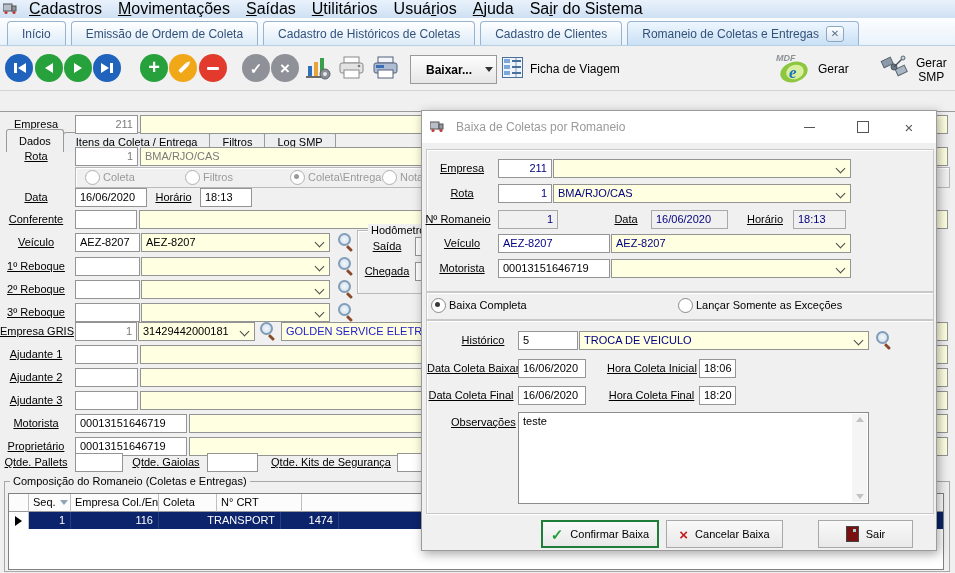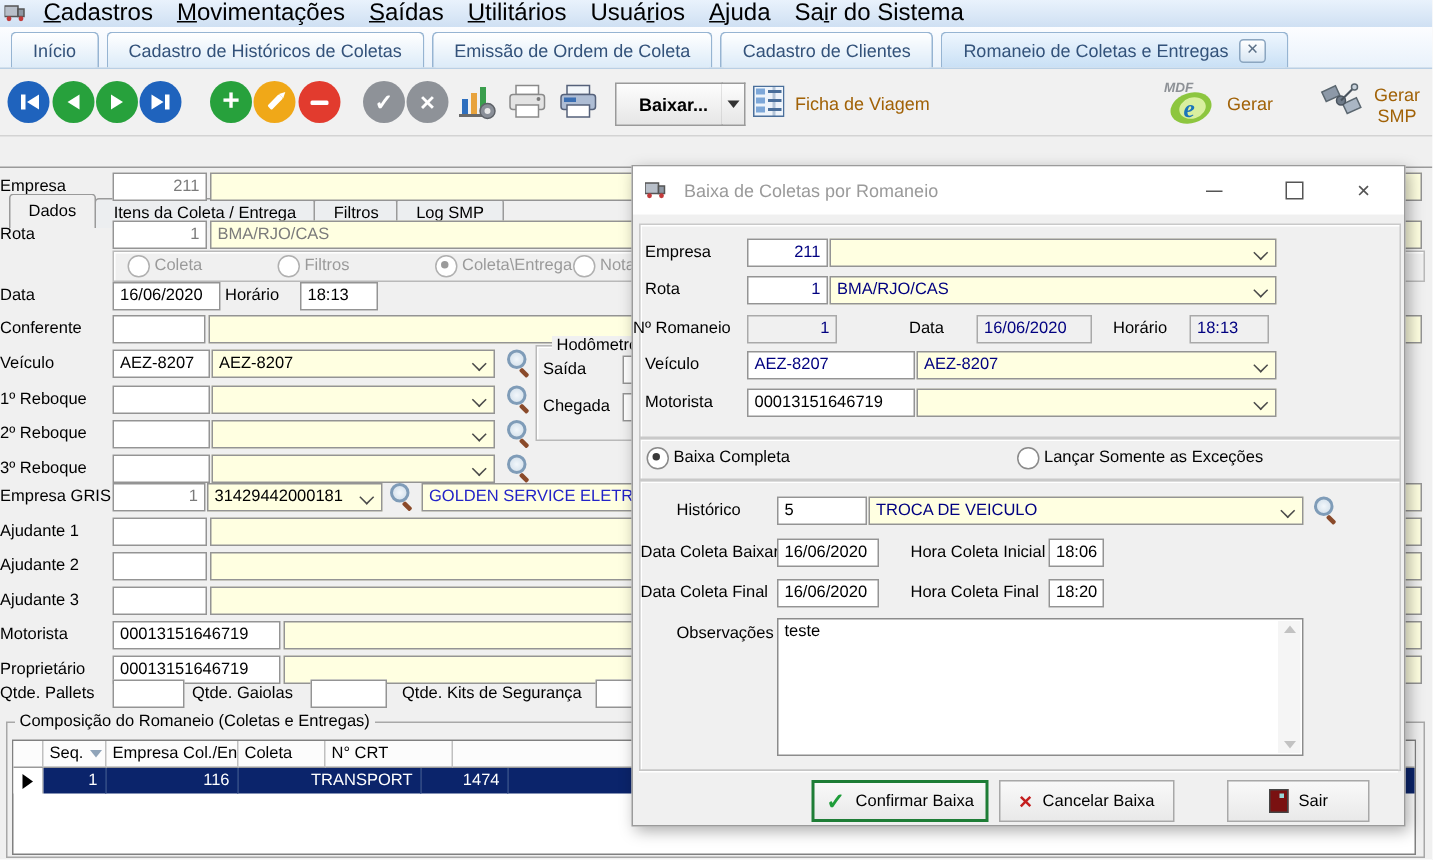--- a/index.html
+++ b/index.html
@@ -37,29 +37,29 @@
   .pencil{transform:rotate(-45deg);display:flex;align-items:center;}
   .pb{width:11px;height:4px;background:#fff;border-radius:1px;position:relative;}
   .pb::after{content:"";position:absolute;right:-4px;top:0;border-top:2px solid transparent;
              border-bottom:2px solid transparent;border-left:4px solid #fff;}
   .push{position:absolute;top:8px;height:29px;background:linear-gradient(#fdfdfd,#e6e6e6);
         border:1px solid #9a9a9a;display:flex;align-items:center;gap:6px;padding:0 9px;
         font-size:12px;font-weight:bold;box-sizing:border-box;}
   .pusharrow{position:absolute;top:8px;width:16px;height:29px;border:1px solid #9a9a9a;border-left:none;
              background:linear-gradient(#fdfdfd,#e6e6e6);display:flex;align-items:center;justify-content:center;box-sizing:border-box;}
   .dn{width:0;height:0;border-left:4px solid transparent;border-right:4px solid transparent;border-top:5px solid #333;}
-  .tlabel{position:absolute;font-size:12px;color:#a16207;white-space:nowrap;}
+  .tlabel{position:absolute;font-size:12px;color:#000000;white-space:nowrap;}
   
   .subtabs{position:absolute;left:6px;top:90px;display:flex;align-items:flex-end;height:22px;margin-top:40px;}
   .subtab{height:19px;line-height:19px;padding:0 12px;border:1px solid #9a9a9a;border-bottom:none;
           border-radius:3px 3px 0 0;background:#eceef0;margin-right:-1px;white-space:nowrap;}
   .subtab.active{height:22px;line-height:22px;background:#f0f0f0;position:relative;z-index:2;}
   .subtabline{position:absolute;left:0;top:111px;width:955px;border-top:1px solid #9a9a9a;}
   
-  .lbl{position:absolute;text-align:left;line-height:19px;white-space:nowrap;}
+  .lbl{position:absolute;text-align:center;line-height:19px;white-space:nowrap;text-decoration:underline;}
   .fld{position:absolute;height:19px;line-height:17px;background:#fff;border:1px solid #949494;
        box-sizing:border-box;padding:0 4px;white-space:nowrap;overflow:hidden;}
   .yellow{background:#ffffe1;}
   .right{text-align:right;}
   .navy{color:#000080;} .grayv{color:#7b7b7b;} .bluev{color:#2323c8;}
   .dfld{background:#f0f0f0;color:#000080;border:1px solid #a9a9a9;}
   .combo{padding-right:18px;}
   .chev{position:absolute;right:6px;top:5px;width:6px;height:6px;
         border-right:1.5px solid #4a4a4a;border-bottom:1.5px solid #4a4a4a;transform:rotate(45deg);}
   .mag{position:absolute;width:19px;height:19px;}
@@ -130,24 +130,24 @@
     <span class="menu-item">Usuá<u>r</u>ios</span>
     <span class="menu-item"><u>A</u>juda</span>
     <span class="menu-item">Sa<u>i</u>r do Sistema</span>
   </div>
 
   <div class="tabstrip">
     <div class="tab">
         <span>Início</span>
       </div>
     <div class="tab">
+        <span>Emissão de Ordem de Coleta</span>
+      </div>
+    <div class="tab">
         <span>Cadastro de Históricos de Coletas</span>
-      </div>
-    <div class="tab">
-        <span>Emissão de Ordem de Coleta</span>
       </div>
     <div class="tab">
         <span>Cadastro de Clientes</span>
       </div>
     <div class="tab active">
       <span>Romaneio de Coletas e Entregas</span>
       <span class="tabclose">✕</span>
     </div>
   </div>
 

